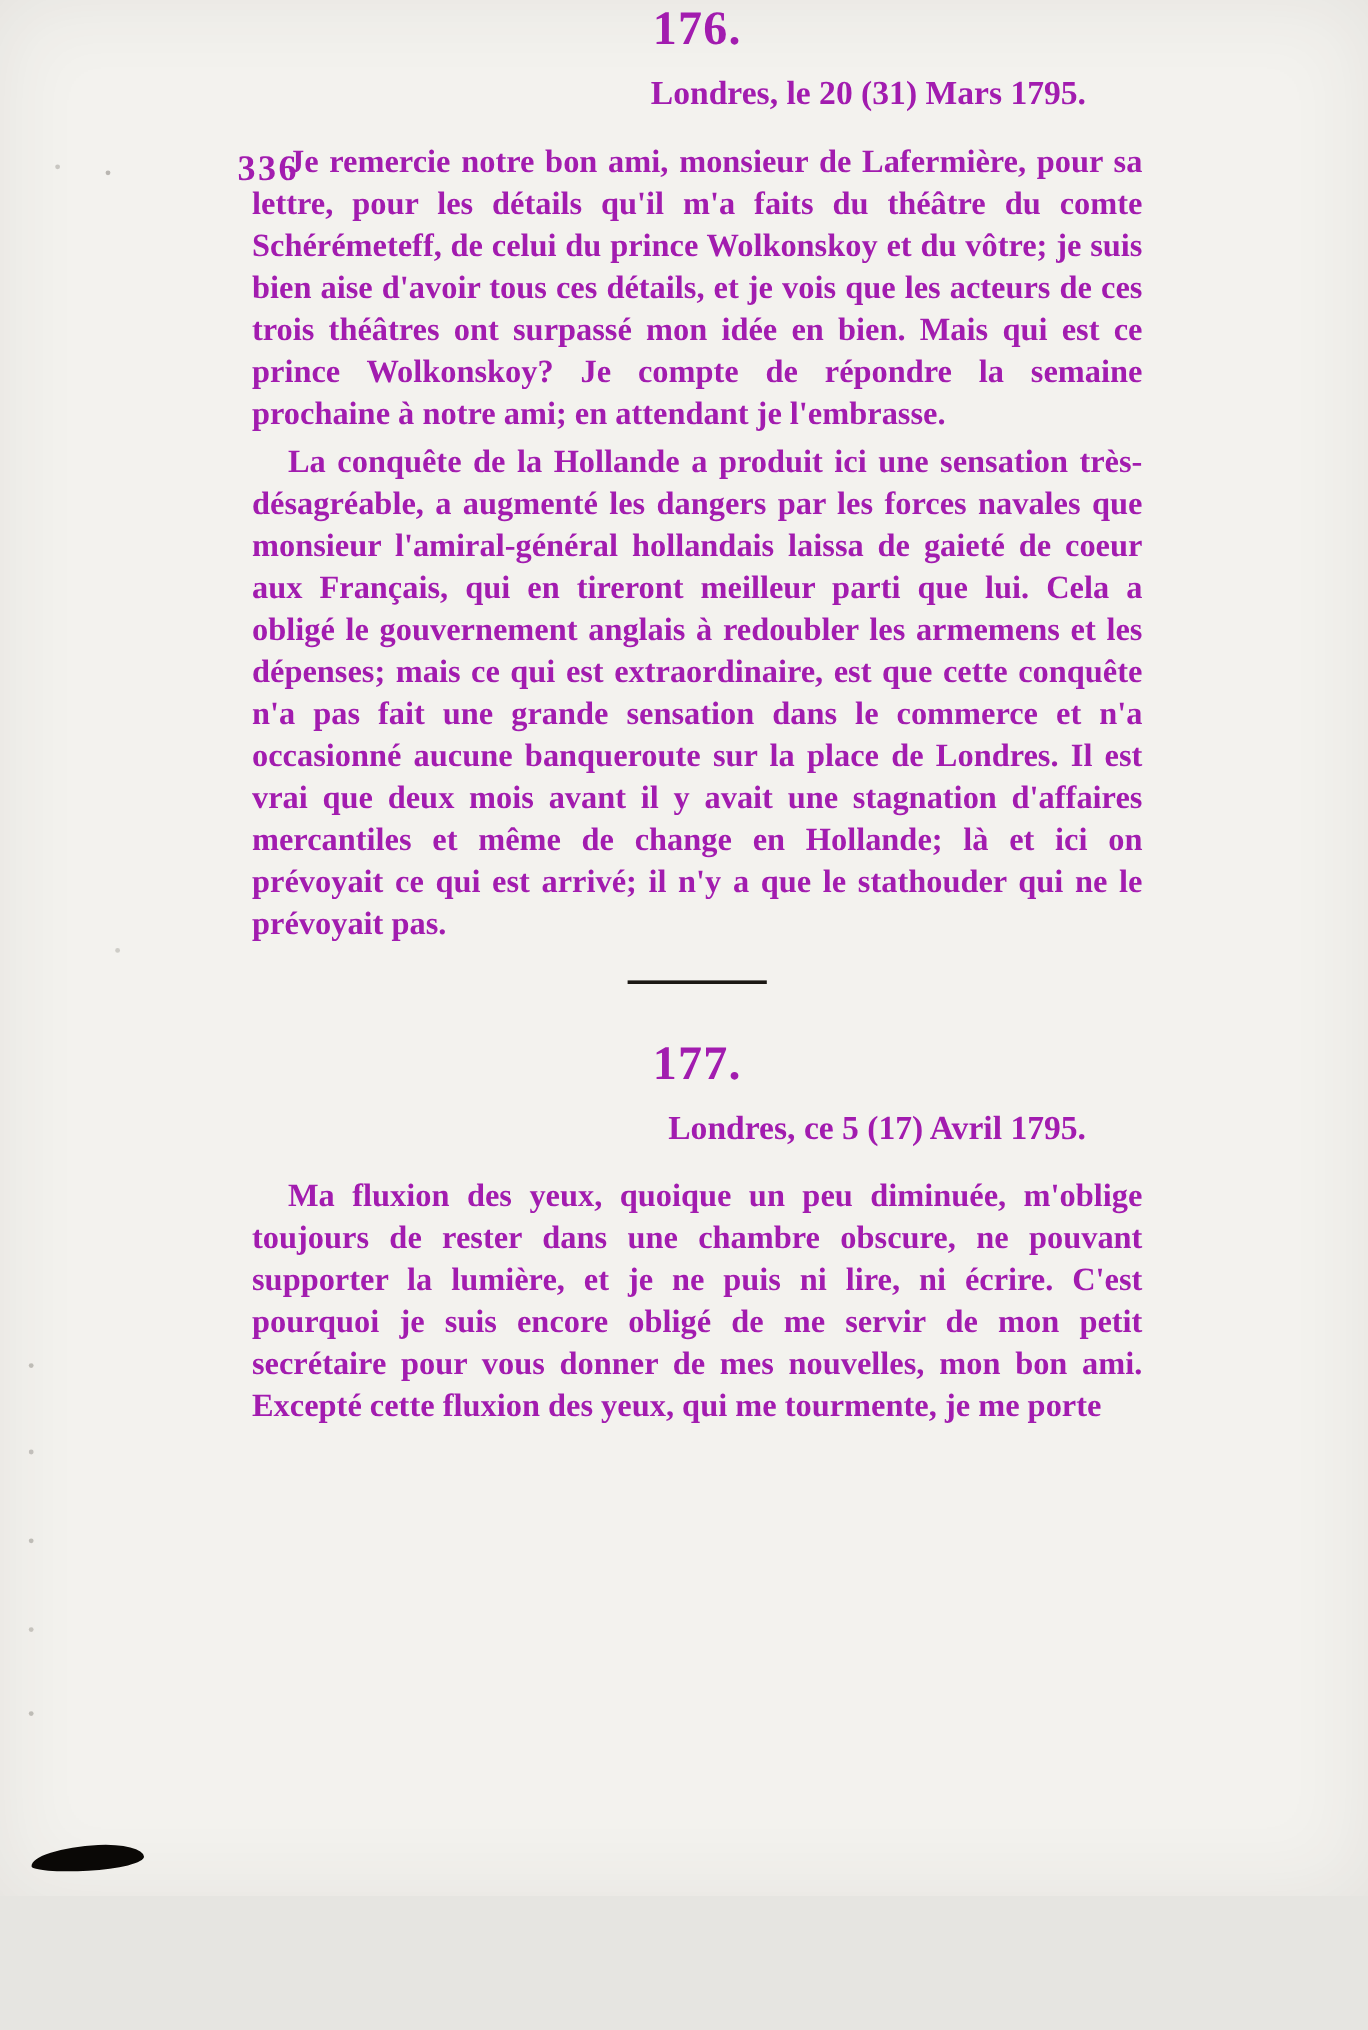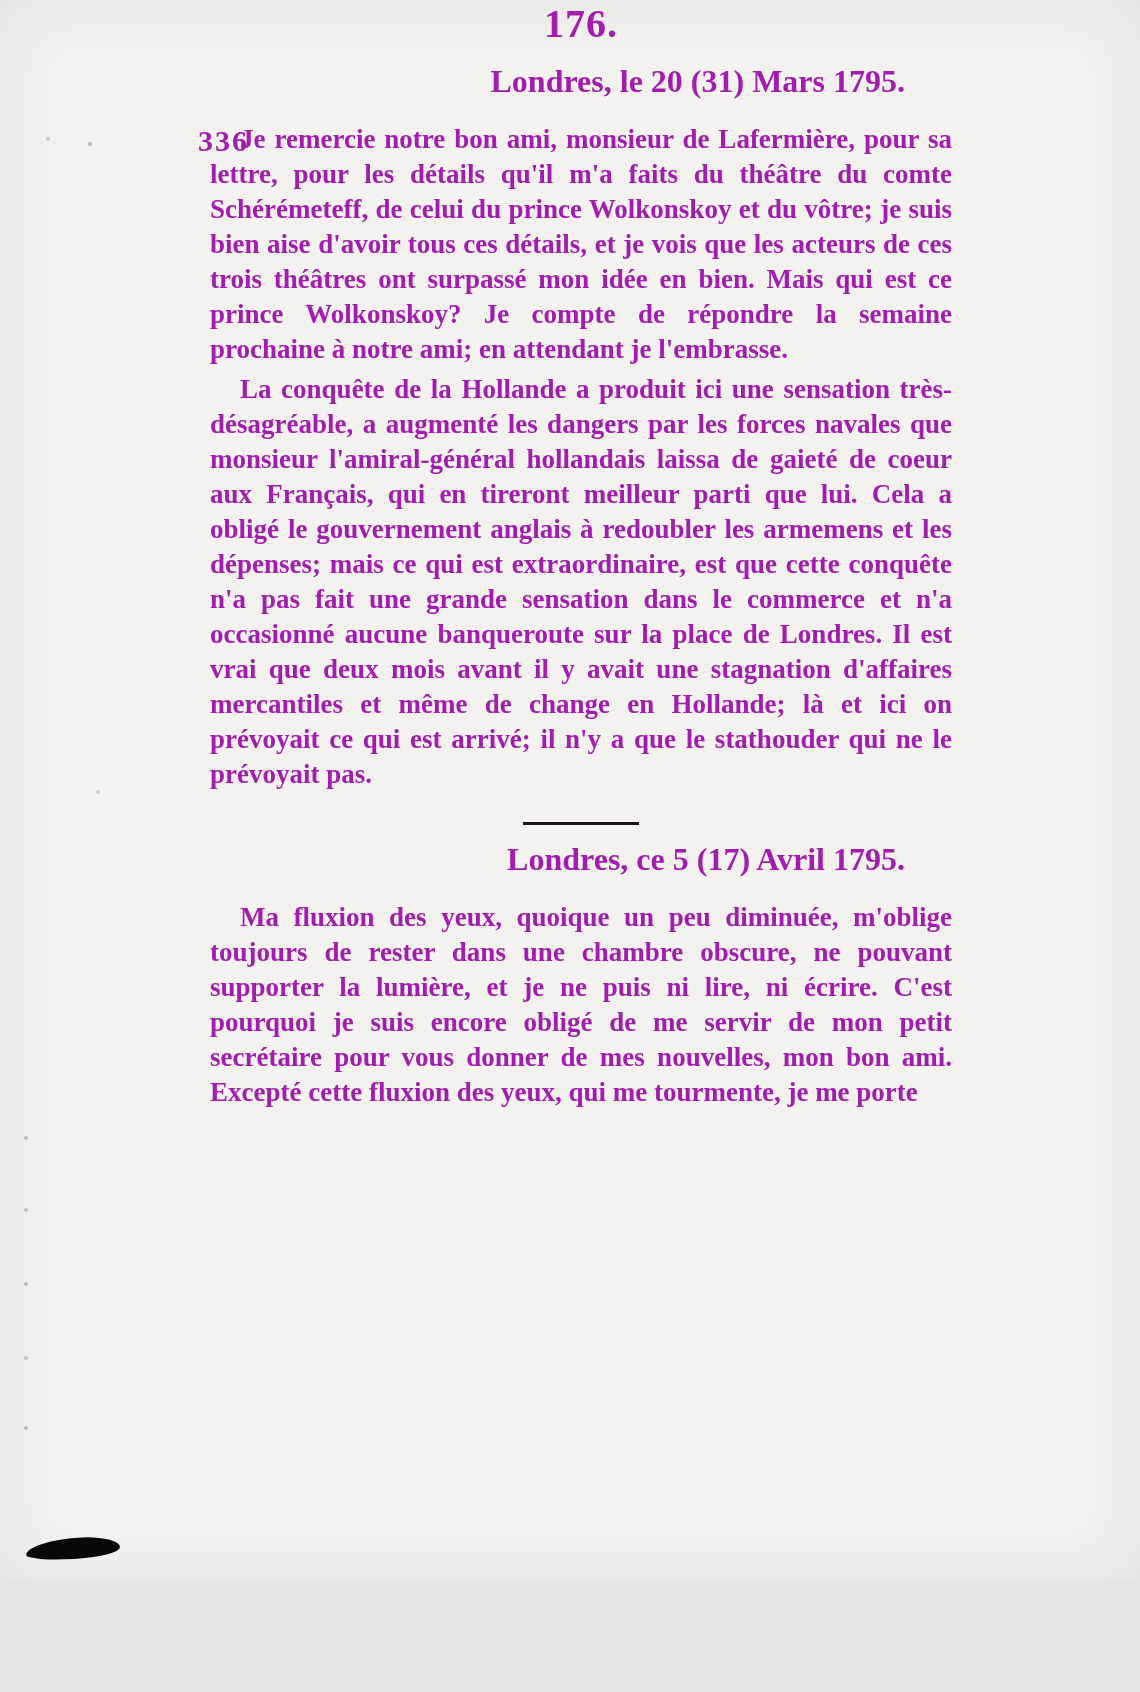--- a/index.html
+++ b/index.html
@@ -38,21 +38,21 @@
     font-weight: 700;
     letter-spacing: 1px;
   }
   .heading-1 { }
   .heading-2 { padding-top: 42px; }
 
   .dateline {
     margin-top: 16px;
     text-align: right;
     padding-right: 52px;
-    font-size: 32px;
+    font-size: 28px;
   }
 
   .body-para {
     margin: 5px;
     font-size: 27px;
     line-height: 35px;
     text-align: justify;
     text-indent: 30px;
   }
   .first-para { margin-top: 22px; }
@@ -105,20 +105,21 @@
     <section>
       <h2 class="letter-heading heading-1">176.</h2>
       <div class="dateline">Londres, le 20 (31) Mars 1795.</div>
       <p class="body-para first-para">Je remercie notre bon ami, monsieur de Lafermière, pour sa lettre, pour les détails qu'il m'a faits du théâtre du comte Schérémeteff, de celui du prince Wolkonskoy et du vôtre; je suis bien aise d'avoir tous ces détails, et je vois que les acteurs de ces trois théâtres ont surpassé mon idée en bien. Mais qui est ce prince Wolkonskoy? Je compte de répondre la semaine prochaine à notre ami; en attendant je l'embrasse.</p>
       <p class="body-para">La conquête de la Hollande a produit ici une sensation très-désagréable, a augmenté les dangers par les forces navales que monsieur l'amiral-général hollandais laissa de gaieté de coeur aux Français, qui en tireront meilleur parti que lui. Cela a obligé le gouvernement anglais à redoubler les armemens et les dépenses; mais ce qui est extraordinaire, est que cette conquête n'a pas fait une grande sensation dans le commerce et n'a occasionné aucune banqueroute sur la place de Londres. Il est vrai que deux mois avant il y avait une stagnation d'affaires mercantiles et même de change en Hollande; là et ici on prévoyait ce qui est arrivé; il n'y a que le stathouder qui ne le prévoyait pas.</p>
     </section>
 
     <hr class="section-divider">
 
     <section>
+      <h2 class="letter-heading heading-2">177.</h2>
       <div class="dateline">Londres, ce 5 (17) Avril 1795.</div>
       <p class="body-para first-para">Ma fluxion des yeux, quoique un peu diminuée, m'oblige toujours de rester dans une chambre obscure, ne pouvant supporter la lumière, et je ne puis ni lire, ni écrire. C'est pourquoi je suis encore obligé de me servir de mon petit secrétaire pour vous donner de mes nouvelles, mon bon ami. Excepté cette fluxion des yeux, qui me tourmente, je me porte</p>
     </section>
 
   </div>
 
   <div class="ink-smudge"></div>
 
   <div class="speck s1"></div>
   <div class="speck s2"></div>

